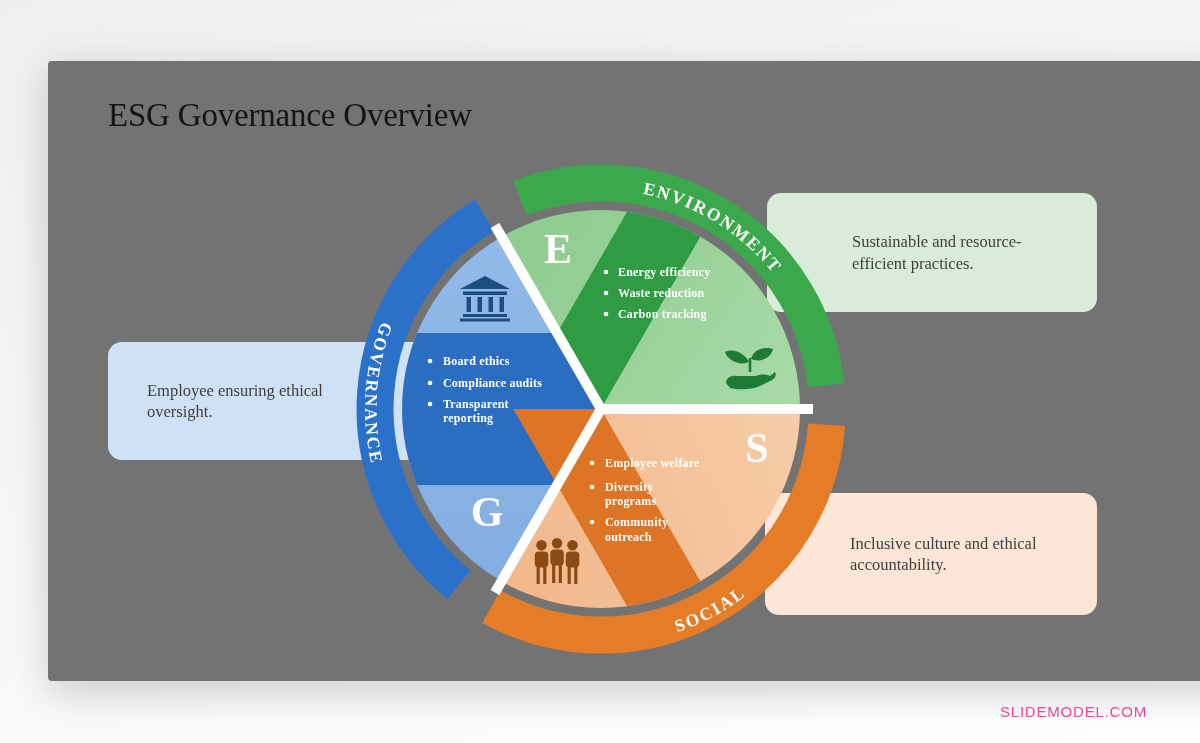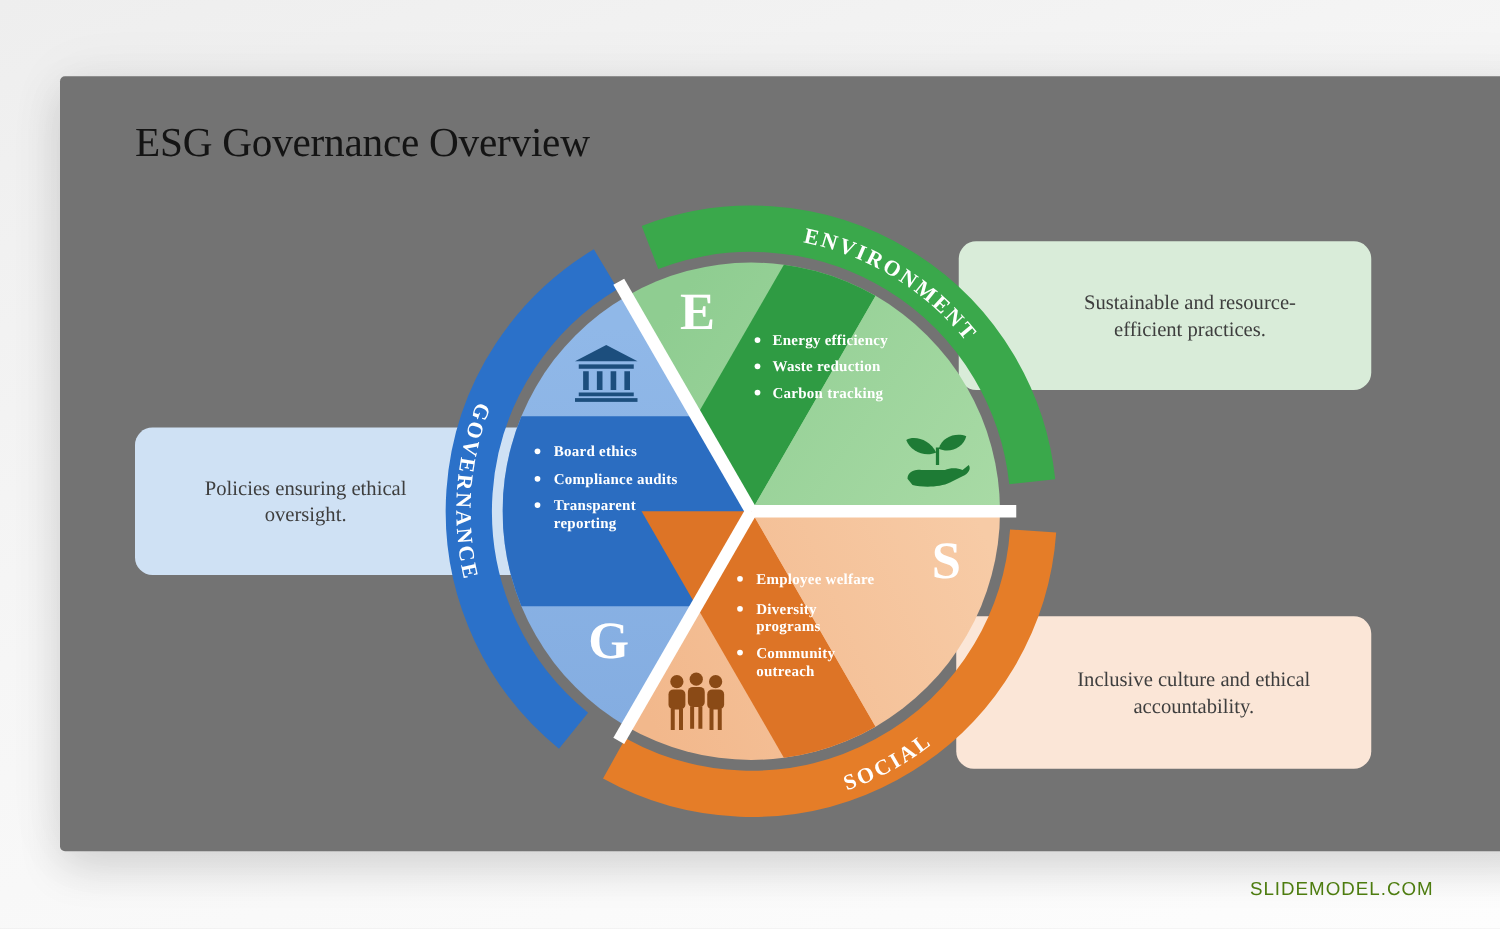--- a/index.html
+++ b/index.html
@@ -14,50 +14,50 @@
     background:#737373; border-radius:4px;
     box-shadow:0 14px 34px rgba(0,0,0,.13), 0 0 50px rgba(0,0,0,.05);
     font-family:Liberation Serif, serif;
   }
   .slide-title {
     position:absolute; left:60px; top:36px;
     font-size:33px; font-weight:400; color:#141414; letter-spacing:-.2px;
   }
   .callout {
     position:absolute; border-radius:14px; display:flex; align-items:center;
-    color:#3e3e3e; font-size:16.5px; line-height:1.28;text-align:center;
+    color:#3e3e3e; font-size:16.5px; line-height:1.28;
   }
   .callout p { margin:0; }
   .callout-env  { left:719px; top:132px; width:330px; height:119px; background:#d9ecd9; padding-left:85px; }
   .callout-env p { width:200px; }
   .callout-gov  { left:60px;  top:281px; width:322px; height:118px; background:#cfe1f4; padding-left:39px; }
   .callout-gov p { width:195px; }
   .callout-soc  { left:717px; top:432px; width:332px; height:122px; background:#fbe6d7; padding-left:85px; }
   .callout-soc p { width:210px; }
   .esg-svg { position:absolute; left:306px; top:101px; width:494px; height:494px; }
   .footer-brand {
     position:absolute; right:53px; top:703px;
-    font-size:15px; color:#4d7c0f; letter-spacing:.8px;
+    font-size:15px; color:#ec4899; letter-spacing:.8px;
   }
   .ring-label { font-size:17.5px; font-weight:bold; fill:#ffffff; letter-spacing:2px; }
   .big-letter { font-size:42px; font-weight:bold; fill:#ffffff; text-anchor:middle; }
   .bullet-line { font-size:12px; font-weight:bold; fill:#ffffff; letter-spacing:.2px; }
 </style>
 </head>
 <body>
 
 <div class="slide-card">
 
   <h1 class="slide-title">ESG Governance Overview</h1>
 
   <div class="callout callout-env">
     <p>Sustainable and resource-efficient practices.</p>
   </div>
   <div class="callout callout-gov">
-    <p>Policies ensuring ethical oversight.</p>
+    <p>Employee ensuring ethical oversight.</p>
   </div>
   <div class="callout callout-soc">
     <p>Inclusive culture and ethical accountability.</p>
   </div>
 
   <svg class="esg-svg" viewBox="0 0 494 494">
     <defs>
       <linearGradient id="gradE" gradientUnits="userSpaceOnUse" x1="180" y1="90" x2="430" y2="260">
         <stop offset="0" stop-color="#8fcd91"></stop>
           <stop offset="1" stop-color="#a8daa5"></stop>

